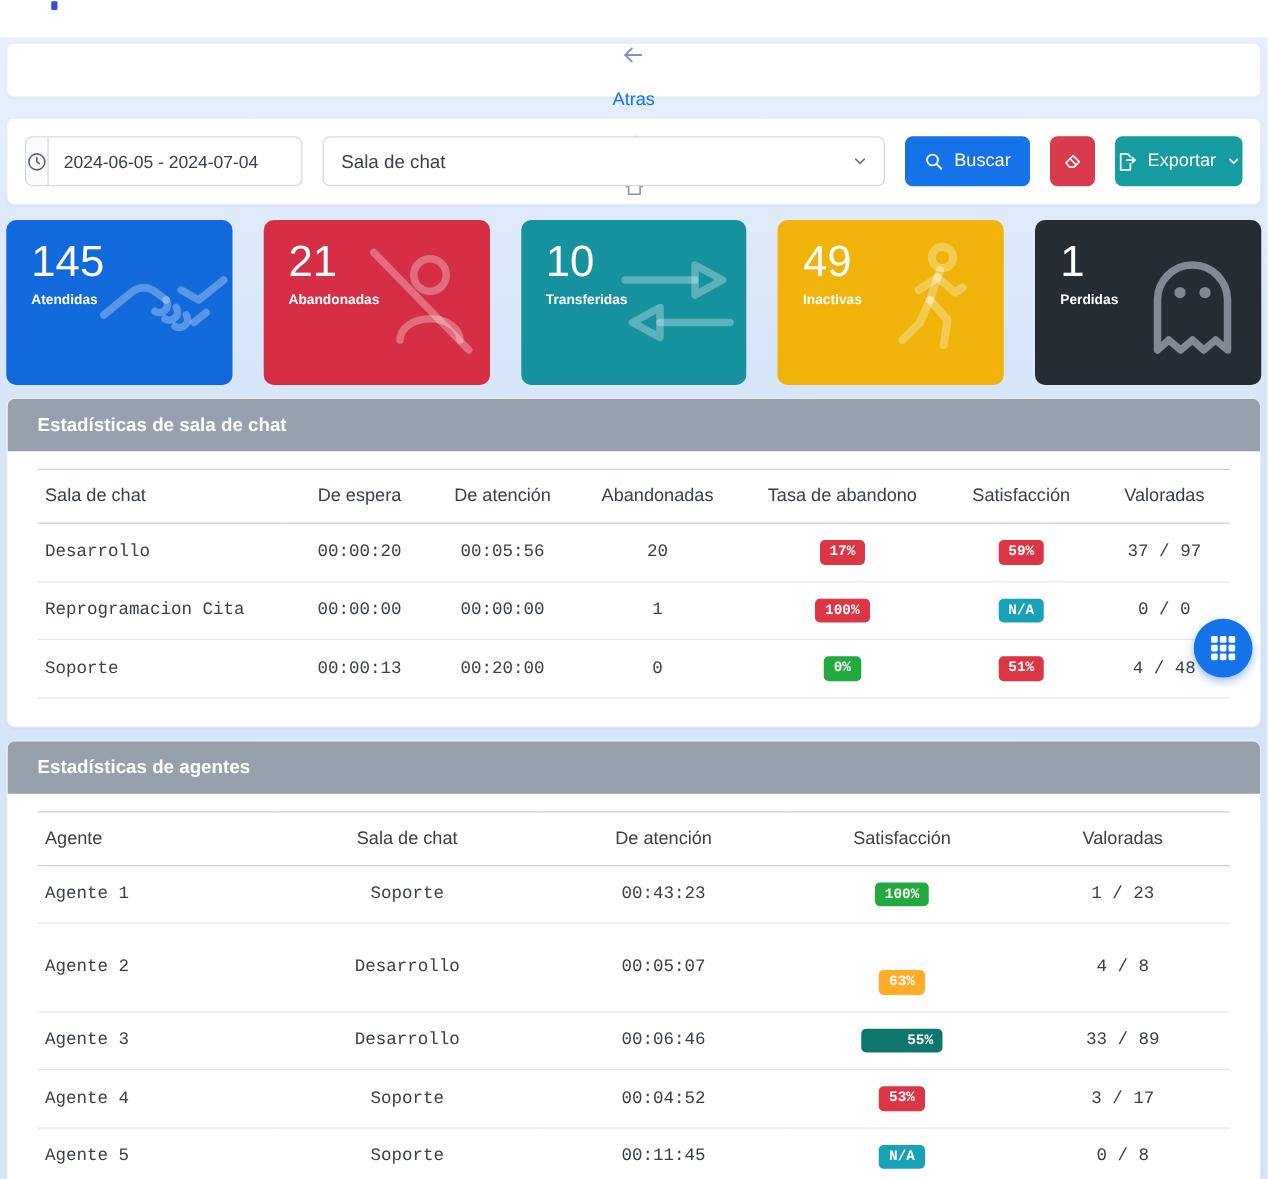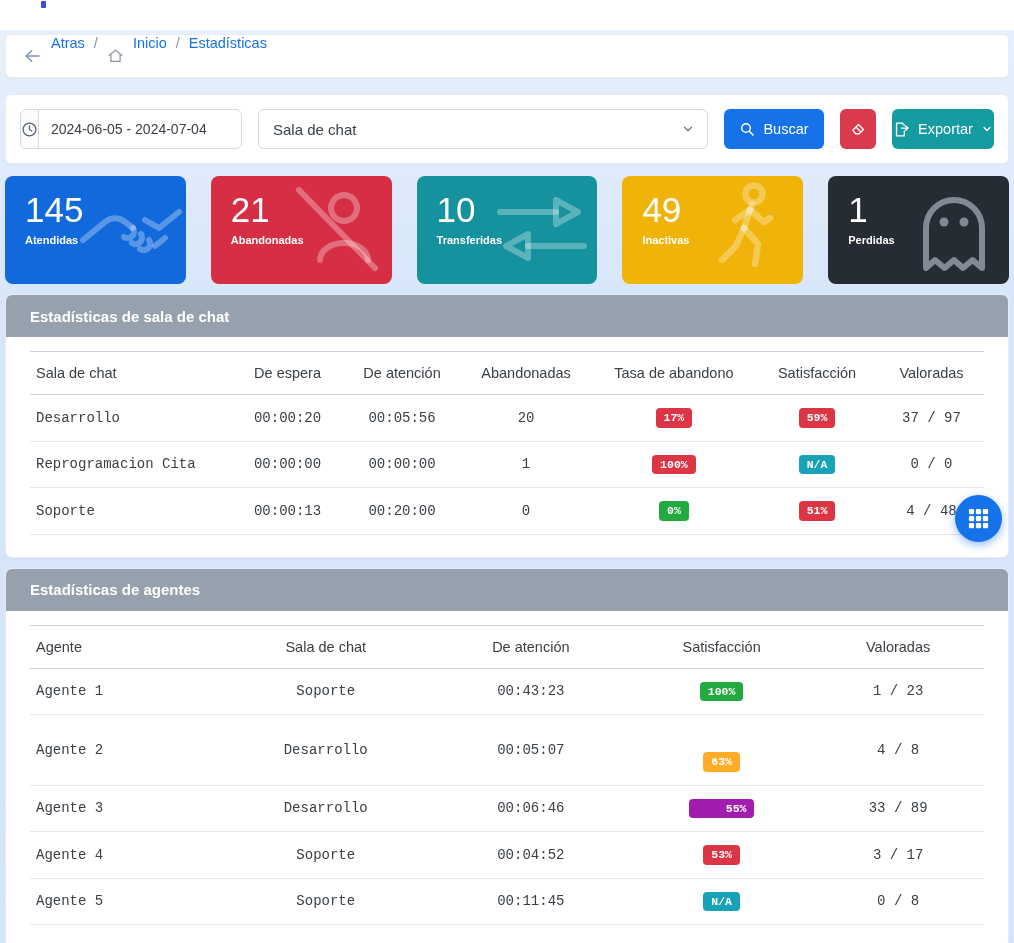--- a/index.html
+++ b/index.html
@@ -4,40 +4,40 @@
 <style>
   * { margin:0; padding:0; box-sizing:border-box; }
   html,body { width:1014px; height:943px; overflow:hidden; background:#ffffff;
     font-family:"Liberation Sans","DejaVu Sans",sans-serif; color:#3a4048; }
   .top-fragment { position:absolute; top:1px; left:41px; width:5px; height:7px; background:#3b4ce0; border-radius:1px; }
   .app { position:absolute; top:30px; left:0; right:0; bottom:0;
     background:linear-gradient(180deg,#e7f0fc 0%, #d8e6fa 30%, #d6e4fa 100%); padding:2px 5px 0; }
   .card { background:#fff; border:1px solid #e9edf3; border-radius:6px; box-shadow:0 1px 2px rgba(30,60,120,.04); }
 
   
-  .breadcrumb { height:44px; margin-top:2px; display:flex; padding:0 18px; gap:9px; font-size:14.5px; }
+  .breadcrumb { height:44px; margin-top:2px; display:flex; align-items:center; padding:0 18px; gap:19px; font-size:14.5px;flex-direction:column; }
   .breadcrumb a { color:#1572e8; text-decoration:none; cursor:pointer; }
   .crumb-sep { color:#8a94a6; }
   .bc-icon { display:inline-flex; align-items:center; }
 
   
   .filterbar { height:70px; margin-top:16px; display:flex; align-items:center; padding:0 14px; }
   .date-group { display:flex; align-items:stretch; height:40px; width:222px; border:1px solid #d3d9e0; border-radius:6px; overflow:hidden; background:#fff; }
   .date-icon-cell { width:40px; display:flex; align-items:center; justify-content:center; background:#fafbfc; border-right:1px solid #d3d9e0; color:#5b6470; }
   .date-group input { border:0; outline:none; flex:1; font-size:14px; color:#3a4048; padding:0 12px; font-family:inherit; background:transparent; }
   .room-select { height:40px; flex:1; margin-left:16px; border:1px solid #d3d9e0; border-radius:6px; display:flex; align-items:center; padding:0 12px 0 14px; font-size:15px; color:#3a4048; background:#fff; cursor:pointer; justify-content:space-between; }
   .room-select .chev { color:#6b7280; }
   .btn { height:40px; border:none; border-radius:6px; display:inline-flex; align-items:center; justify-content:center; gap:8px; font-size:14.5px; color:#fff; cursor:pointer; font-family:inherit; }
   .btn-search { width:100px; margin-left:16px; background:#1572e8;text-align:center; }
   .btn-clear  { width:36px;  margin-left:16px; background:#d93a4c; }
   .btn-export { width:102px; margin-left:16px; background:#169ba0; }
 
   
   .stats-row { display:grid; grid-template-columns:repeat(5,1fr); gap:25px; margin-top:12px; }
-  .stat-card { position:relative; height:108px; border-radius:8px; color:#fff; overflow:hidden; padding:14px 0 0 20px; }
+  .stat-card { position:relative; height:132px; border-radius:8px; color:#fff; overflow:hidden; padding:14px 0 0 20px; }
   .stat-value { font-size:35px; line-height:40px; font-weight:400; }
   .stat-label { font-size:11px; font-weight:700; margin-top:4px; }
   .stat-icon { position:absolute; right:-4px; top:50%; transform:translateY(-50%); color:rgba(255,255,255,.30); }
   .stat-icon svg { width:118px; height:100px; display:block; }
   .stat-card.dark .stat-icon { color:rgba(160,168,180,.75); }
 
   
   .section-card { margin-top:10px; border-radius:7px; overflow:hidden; padding:0; }
   .section-header { height:42px; background:#97a1ad; color:#fff; font-size:15px; font-weight:700; display:flex; align-items:center; padding:0 24px; }
   .section-body { padding:14px 24px 22px; }
@@ -285,21 +285,21 @@
               <td>Agente 2</td>
               <td>Desarrollo</td>
               <td>00:05:07</td>
               <td><span class="badge" style="background: rgb(255, 173, 41); margin-top: 24px;">63%</span></td>
               <td>4 / 8</td>
             </tr>
             <tr>
               <td>Agente 3</td>
               <td>Desarrollo</td>
               <td>00:06:46</td>
-              <td><span class="badge" style="background: #a21caf; padding-left: 37px;">55%</span></td>
+              <td><span class="badge" style="background: #0f766e; padding-left: 37px;">55%</span></td>
               <td>33 / 89</td>
             </tr>
             <tr>
               <td>Agente 4</td>
               <td>Soporte</td>
               <td>00:04:52</td>
               <td><span class="badge" style="background: rgb(220, 53, 69);">53%</span></td>
               <td>3 / 17</td>
             </tr>
             <tr>

